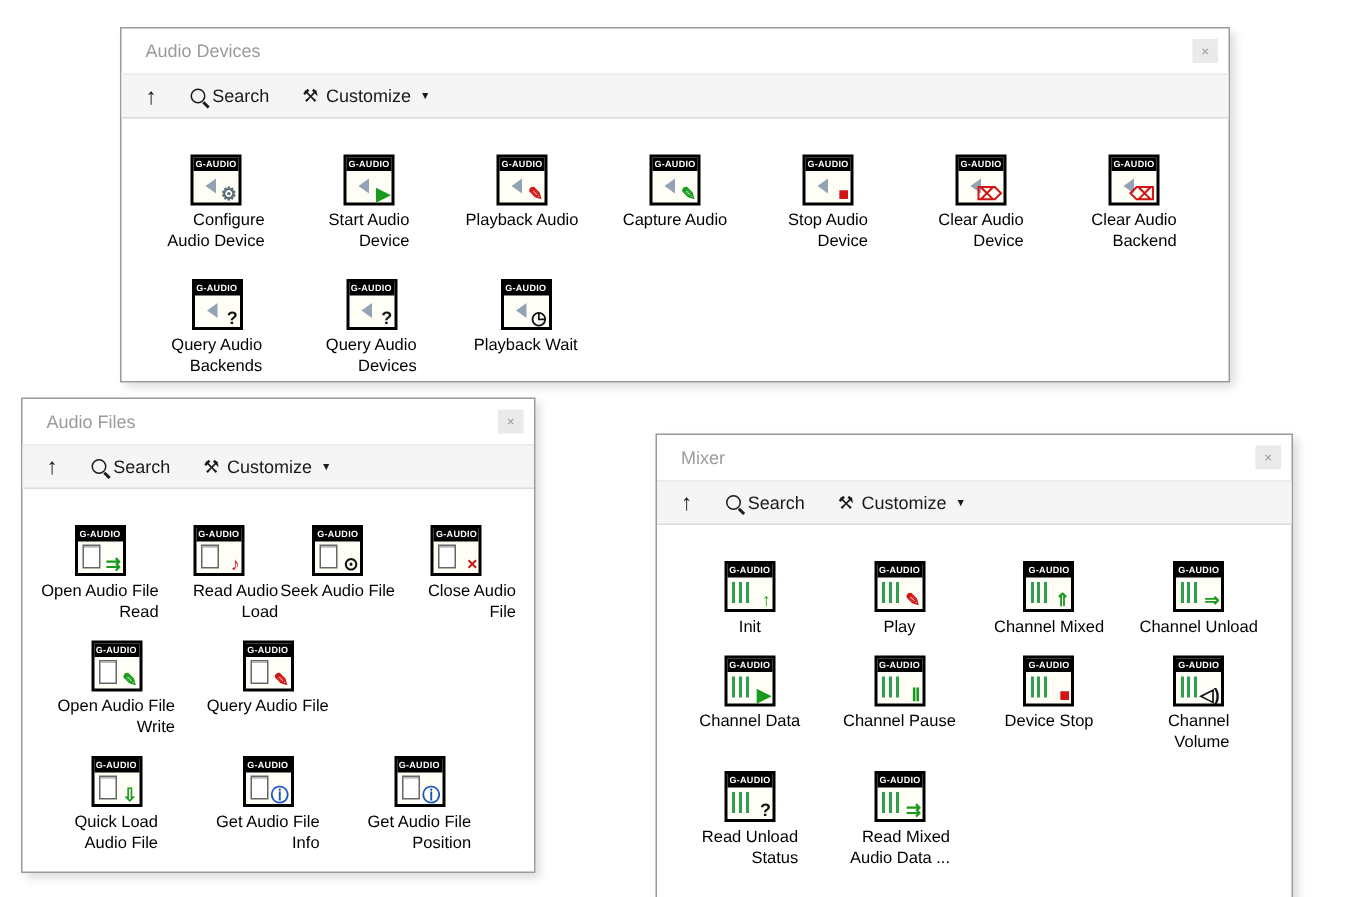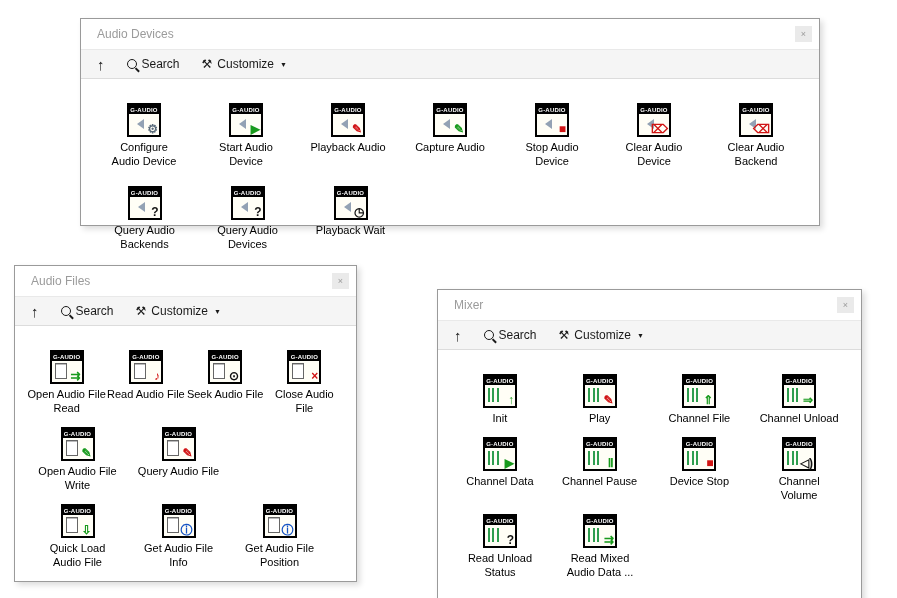--- a/index.html
+++ b/index.html
@@ -7,21 +7,21 @@
     width:897px; height:598px; position:relative;
     background:#ffffff; overflow:hidden;
     font-family:"Liberation Sans", sans-serif;
     -webkit-font-smoothing:antialiased;
   }
   .win {
     position:absolute; background:#fff; box-sizing:border-box;
     border:1px solid #9a9a9a;
     box-shadow:3px 3px 6px rgba(0,0,0,0.14);
   }
-  .win-devices { left:80px;  top:18px;  width:740px; height:208px; }
+  .win-devices { left:80px;  top:18px;  width:740px; height:237px; }
   .win-files   { left:14px;  top:265px; width:343px; height:317px; }
   .win-mixer   { left:437px; top:265px; width:425px; height:403px;margin-top:24px; }
 
   .titlebar { height:30px; display:flex; align-items:center; padding:0 8px 0 16px; position:relative; }
   .title { color:#9b9b9b; font-size:12px; }
   .close-btn {
     position:absolute; right:7px; top:7px; width:17px; height:16px;
     background:#eaeaea; color:#9a9a9a; font-size:9px;
     display:flex; align-items:center; justify-content:center; cursor:default;
   }
@@ -77,21 +77,21 @@
   }
 
   .vi-glyph[data-color="red"]   { color:#d11414; }
   .vi-glyph[data-color="green"] { color:#189a1c; }
   .vi-glyph[data-color="blue"]  { color:#1553c4; }
   .vi-glyph[data-color="black"] { color:#111111; }
   .vi-glyph[data-color="gray"]  { color:#5a6b7a; }
 
   .item-label {
     margin-top:3px; font-size:11px; line-height:1.28;
-    text-align:center; white-space:pre-line; color:#000;
+    text-align:right; white-space:pre-line; color:#000;
   }
 </style>
 </head>
 <body>
 
 <div class="win win-devices">
   <div class="titlebar">
     <span class="title">Audio Devices</span>
     <span class="close-btn">
         <span>×</span>
@@ -261,21 +261,21 @@
 Read</span>
   </div>
         <div class="item">
     <span class="vi-icon">
       <span class="vi-banner">G-AUDIO</span>
       <span class="vi-body" data-base="doc">
         <span class="vi-base"></span>
         <span class="vi-glyph" data-color="red">♪</span>
       </span>
     </span>
-    <span class="item-label">Read Audio File</span>
+    <span class="item-label">Read Audio Load</span>
   </div>
         <div class="item">
     <span class="vi-icon">
       <span class="vi-banner">G-AUDIO</span>
       <span class="vi-body" data-base="doc">
         <span class="vi-base"></span>
         <span class="vi-glyph" data-color="black">⊙</span>
       </span>
     </span>
     <span class="item-label">Seek Audio File</span>
@@ -396,21 +396,21 @@
     <span class="item-label">Play</span>
   </div>
         <div class="item">
     <span class="vi-icon">
       <span class="vi-banner">G-AUDIO</span>
       <span class="vi-body" data-base="bars">
         <span class="vi-base"></span>
         <span class="vi-glyph" data-color="green">⇑</span>
       </span>
     </span>
-    <span class="item-label">Channel File</span>
+    <span class="item-label">Channel Mixed</span>
   </div>
         <div class="item">
     <span class="vi-icon">
       <span class="vi-banner">G-AUDIO</span>
       <span class="vi-body" data-base="bars">
         <span class="vi-base"></span>
         <span class="vi-glyph" data-color="green">⇒</span>
       </span>
     </span>
     <span class="item-label">Channel Unload</span>

